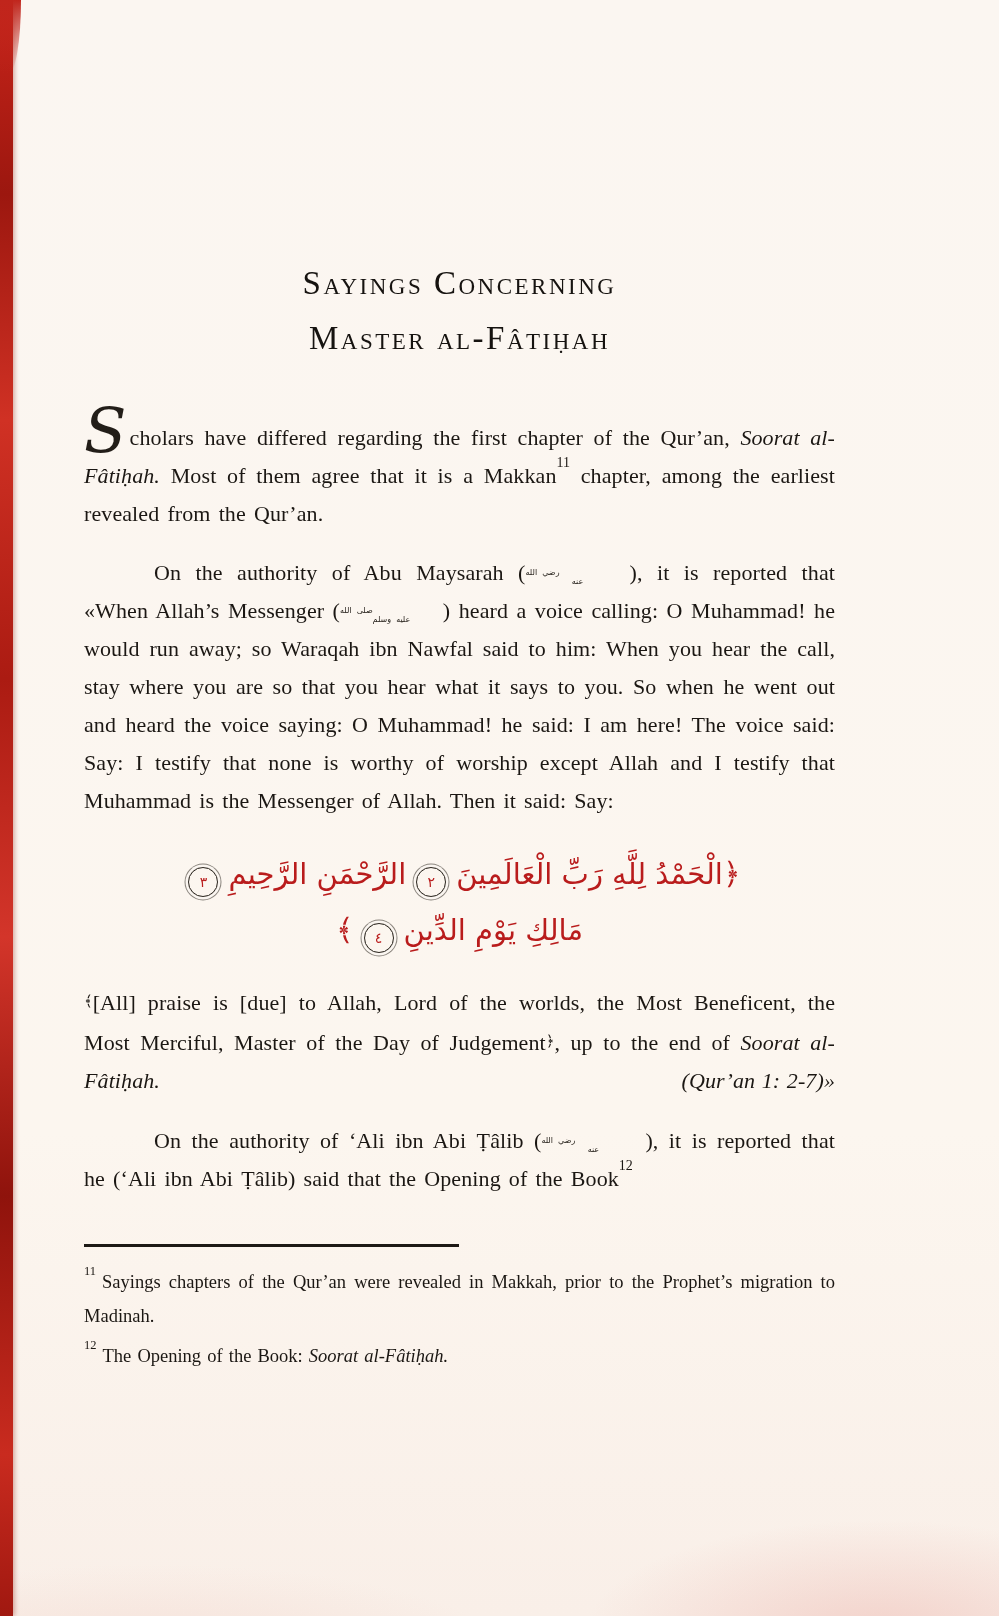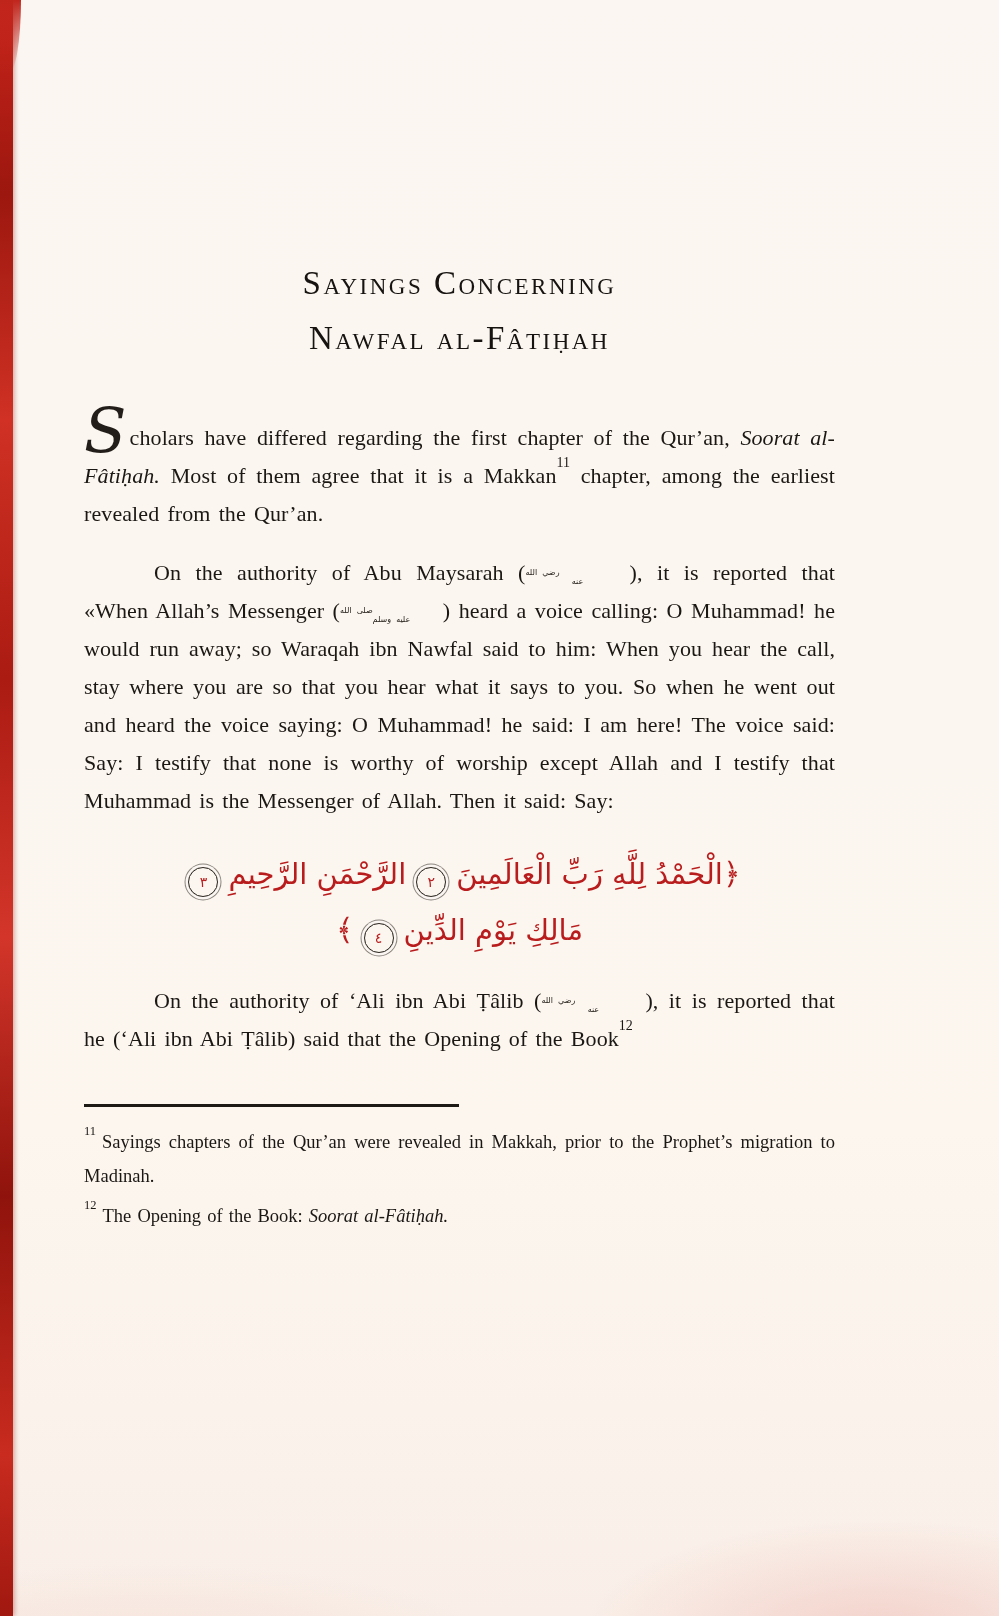--- a/index.html
+++ b/index.html
@@ -168,34 +168,35 @@
 </head>
 <body>
 
 <div class="binding"></div>
 <div class="binding-top"></div>
 
 <div class="page">
 
   <h1 class="title">
     <span class="tline">Sayings Concerning</span>
-    <span class="tline">Nawfal al-Fâtiḥah</span>
+    <span class="tline">Master al-Fâtiḥah</span>
   </h1>
 
   <p class="body-p p1"><span class="initial">S</span><span>cholars have differed regarding the first chapter of the Qur’an, </span><i>Soorat al-Fâtiḥah.</i><span> Most of them agree that it is a Makkan</span><sup class="fnref">11</sup><span> chapter, among the earliest revealed from the Qur’an.</span></p>
 
   <p class="body-p indent p2"><span>On the authority of Abu Maysarah (</span><span class="honorific">رضي الله
 عنه</span><span>), it is reported that «When Allah’s Messenger (</span><span class="honorific">صلى الله
 عليه وسلم</span><span>) heard a voice calling: O Muhammad! he would run away; so Waraqah ibn Nawfal said to him: When you hear the call, stay where you are so that you hear what it says to you. So when he went out and heard the voice saying: O Muhammad! he said: I am here! The voice said: Say: I testify that none is worthy of worship except Allah and I testify that Muhammad is the Messenger of Allah. Then it said: Say:</span></p>
 
   <div class="arabic" dir="rtl">
     <span class="aline"><span class="ornate-paren">﴿</span><span>الْحَمْدُ لِلَّهِ رَبِّ الْعَالَمِينَ</span><span class="ayah">٢</span><span>الرَّحْمَنِ الرَّحِيمِ</span><span class="ayah">٣</span></span>
     <span class="aline"><span>مَالِكِ يَوْمِ الدِّينِ</span><span class="ayah">٤</span><span class="ornate-paren">﴾</span></span>
   </div>
 
+  <p class="body-p p3"><span class="quote-mark">﴾</span><span>[All] praise is [due] to Allah, Lord of the worlds, the Most Beneficent, the Most Merciful, Master of the Day of Judgement</span><span class="quote-mark">﴿</span><span>, up to the end of </span><i>Soorat al-Fâtiḥah.</i><span class="citation">(Qur’an 1: 2-7)»</span></p>
 
   <p class="body-p indent p4"><span>On the authority of ‘Ali ibn Abi Ṭâlib (</span><span class="honorific">رضي الله
 عنه</span><span>), it is reported that he (‘Ali ibn Abi Ṭâlib) said that the Opening of the Book</span><sup class="fnref">12</sup></p>
 
   <hr class="fn-rule">
 
   <p class="fn"><sup class="fnref">11</sup><span>Sayings chapters of the Qur’an were revealed in Makkah, prior to the Prophet’s migration to Madinah.</span></p>
 
   <p class="fn"><sup class="fnref">12</sup><span>The Opening of the Book: </span><i>Soorat al-Fâtiḥah.</i></p>
 

